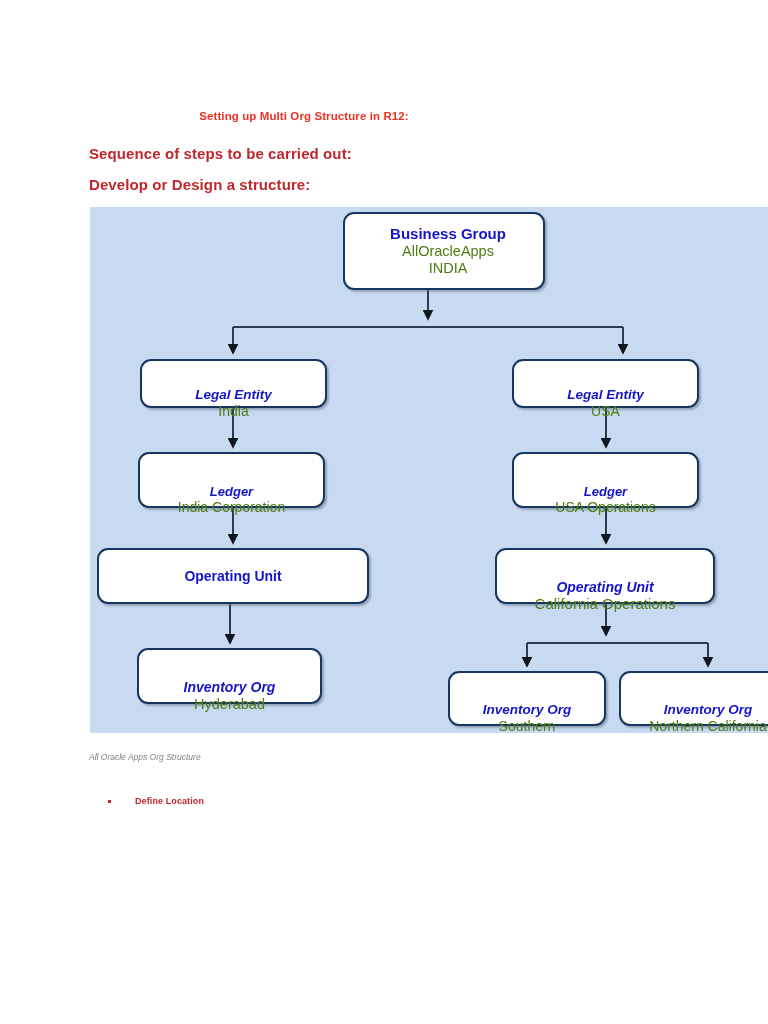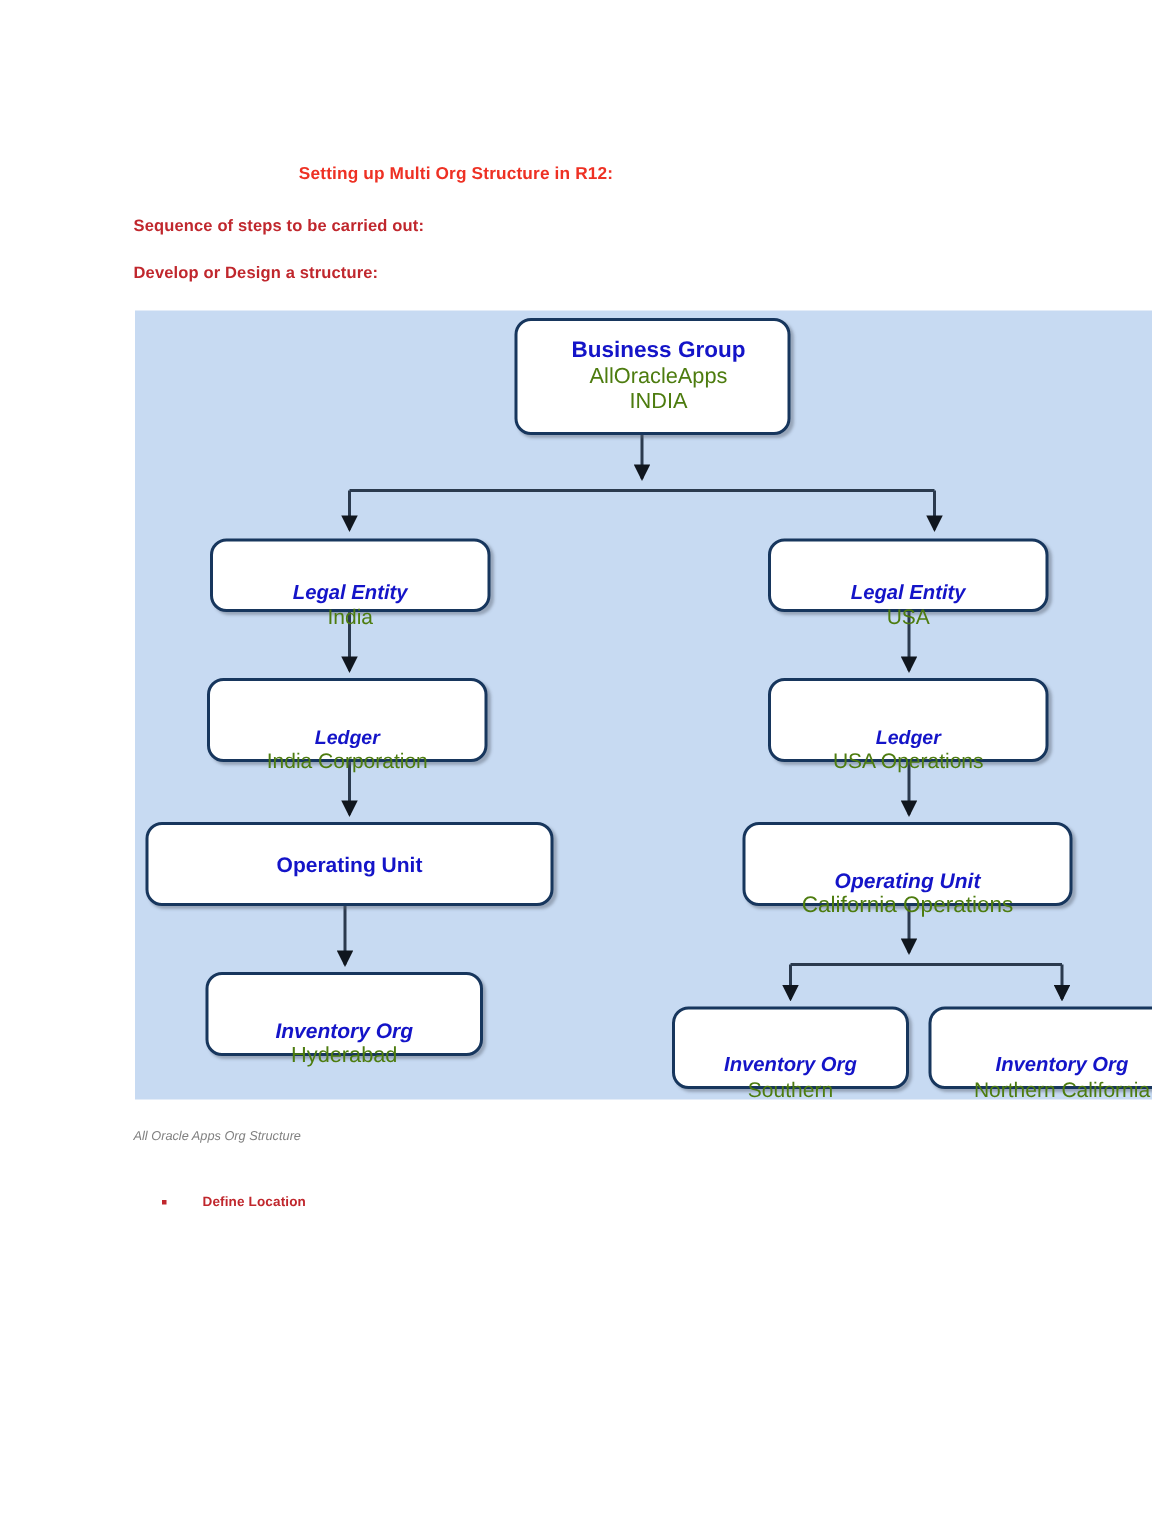--- a/index.html
+++ b/index.html
@@ -16,21 +16,21 @@
   .doc-title{
     position:absolute;left:0;top:110px;width:608px;
     text-align:center;
     color:#ee3124;
     font-size:11.5px;font-weight:bold;
     letter-spacing:.1px;
   }
   .lead{
     position:absolute;left:89px;
     color:#c0272d;
-    font-size:11px;font-weight:bold;
+    font-size:15px;font-weight:bold;
     letter-spacing:.1px;
   }
   .lead-1{top:145px;}
   .lead-2{top:176px;text-align:center;}
 
   
   .diagram{
     position:absolute;
     left:90px;top:207px;
     width:700px;height:526px;
@@ -65,21 +65,21 @@
   }
   .t2{
     color:#4d7c0f;
     font-weight:normal;
     line-height:1.18;
     white-space:nowrap;
   }
   .ital{font-style:italic;margin-top:40px;}
 
   
-  #n-bg       {left:253px; top:5px;   width:184px; height:78px;padding-left:16px;}
+  #n-bg       {left:253px; top:5px;   width:202px; height:78px;padding-left:16px;}
   #n-bg .t1   {font-size:15px;}
   #n-bg .t2   {font-size:14.5px;}
 
   #n-le-in    {left:50px;  top:152px; width:187px; height:49px;}
   #n-le-us    {left:422px; top:152px; width:187px; height:49px;}
   #n-le-in .t1,#n-le-us .t1{font-size:13.5px;}
   #n-le-in .t2,#n-le-us .t2{font-size:14px;}
 
   #n-lg-in    {left:48px;  top:245px; width:187px; height:56px;}
   #n-lg-us    {left:422px; top:245px; width:187px; height:56px;}

